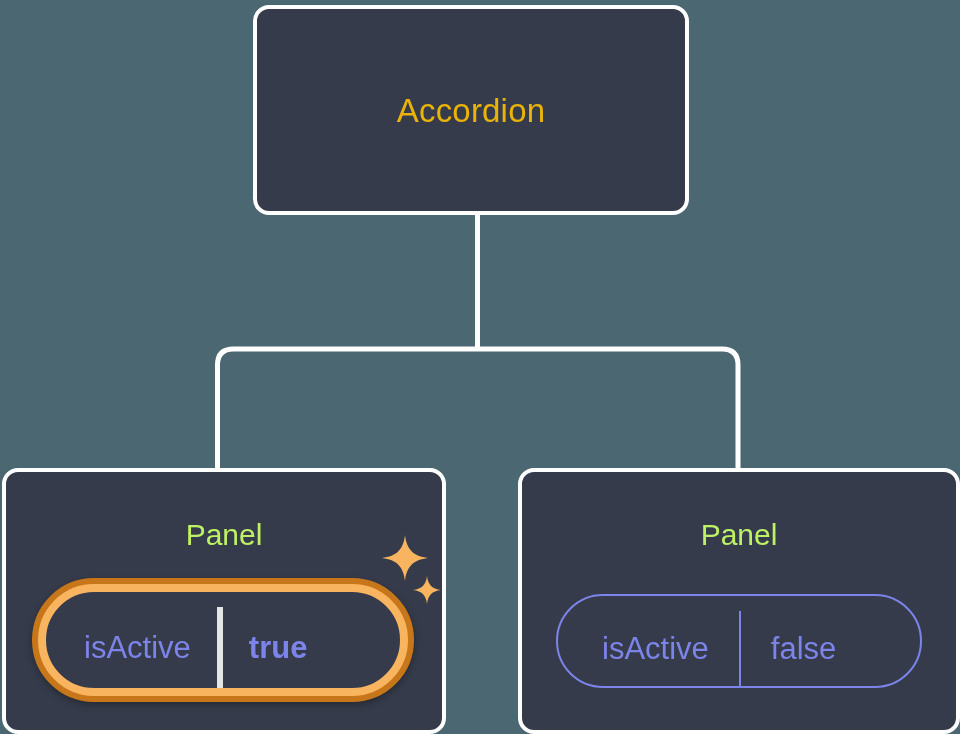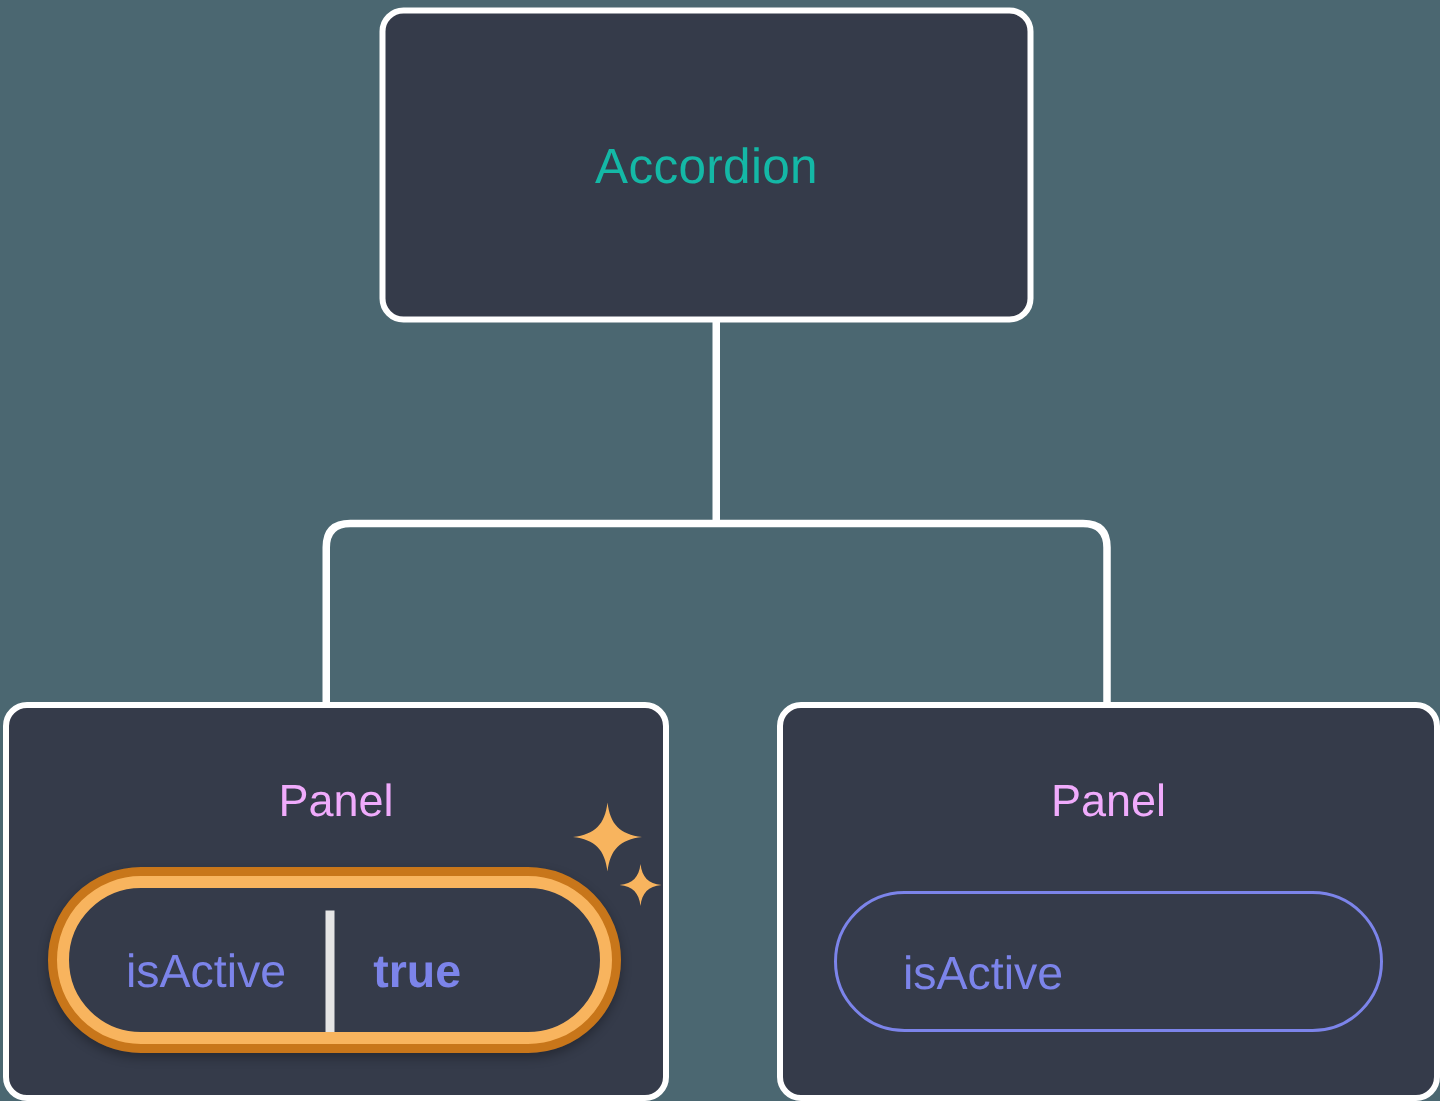--- a/index.html
+++ b/index.html
@@ -46,21 +46,21 @@
 
   
   #node-accordion {
     left: 253px;
     top: 5px;
     width: 436px;
     height: 210px;
     justify-content: center;
   }
   .node-title-root {
-    color: #14b8a6;
+    color: #eab308;
     font-size: 33px;
     font-weight: 400;
     letter-spacing: 0.2px;
     line-height: 1;
   }
 
   
   #node-panel-left {
     left: 2px;
     top: 468px;
@@ -69,21 +69,21 @@
     border-bottom-left-radius: 16px;
     border-bottom-right-radius: 16px;
   }
   #node-panel-right {
     left: 518px;
     top: 468px;
     width: 442px;
     height: 266px;
   }
   .node-title {
-    color: #f0abfc;
+    color: #bef264;
     font-size: 30px;
     font-weight: 400;
     line-height: 1;
     margin-top: 48px;
   }
 
   
   .pill {
     position: absolute;
     box-sizing: border-box;
@@ -213,15 +213,16 @@
   <svg class="sparkle" id="sparkle-small" viewBox="0 0 100 100" aria-hidden="true">
     <path d="M50 0 C54 32 68 46 100 50 C68 54 54 68 50 100 C46 68 32 54 0 50 C32 46 46 32 50 0 Z" fill="#f8b45e"></path>
   </svg>
 
   <div class="node" id="node-panel-right">
     <span class="node-title">Panel</span>
   </div>
 
   <div class="pill pill-plain" id="pill-right">
     <span class="pill-key">isActive</span>
+    <span class="pill-val">false</span>
   </div>
 
 </div>
 
 </body></html>

